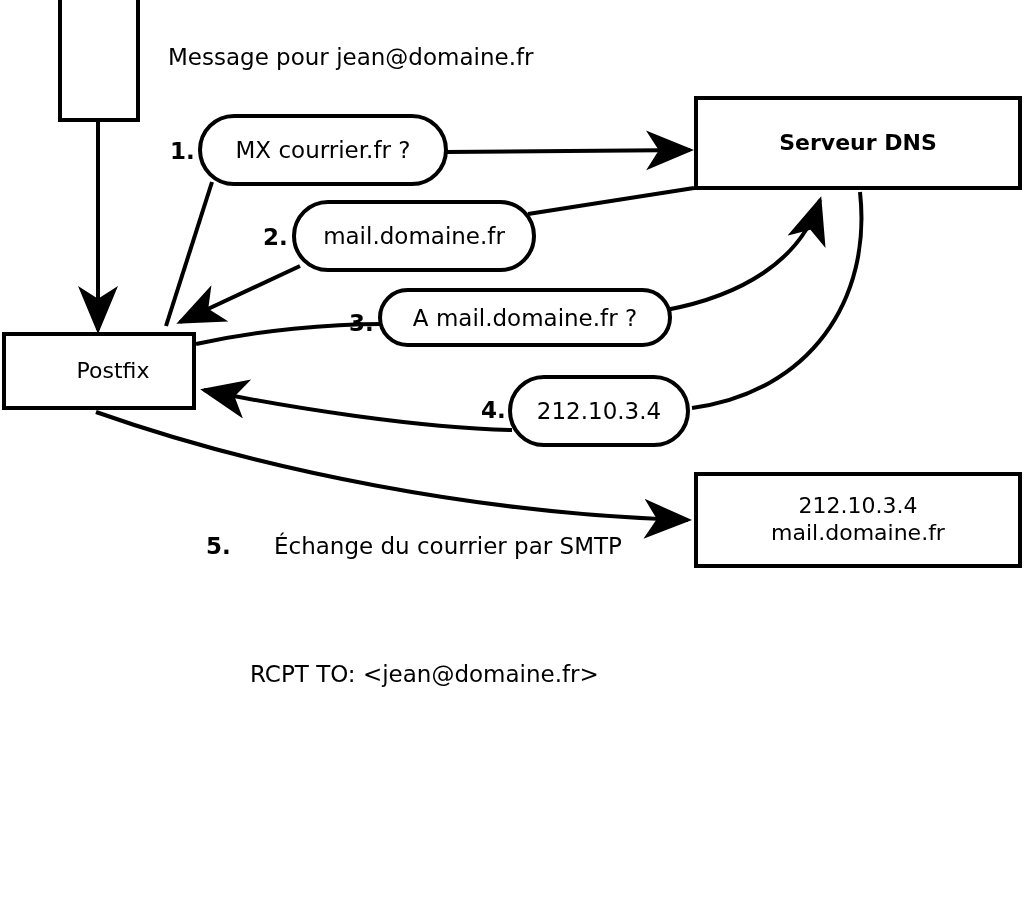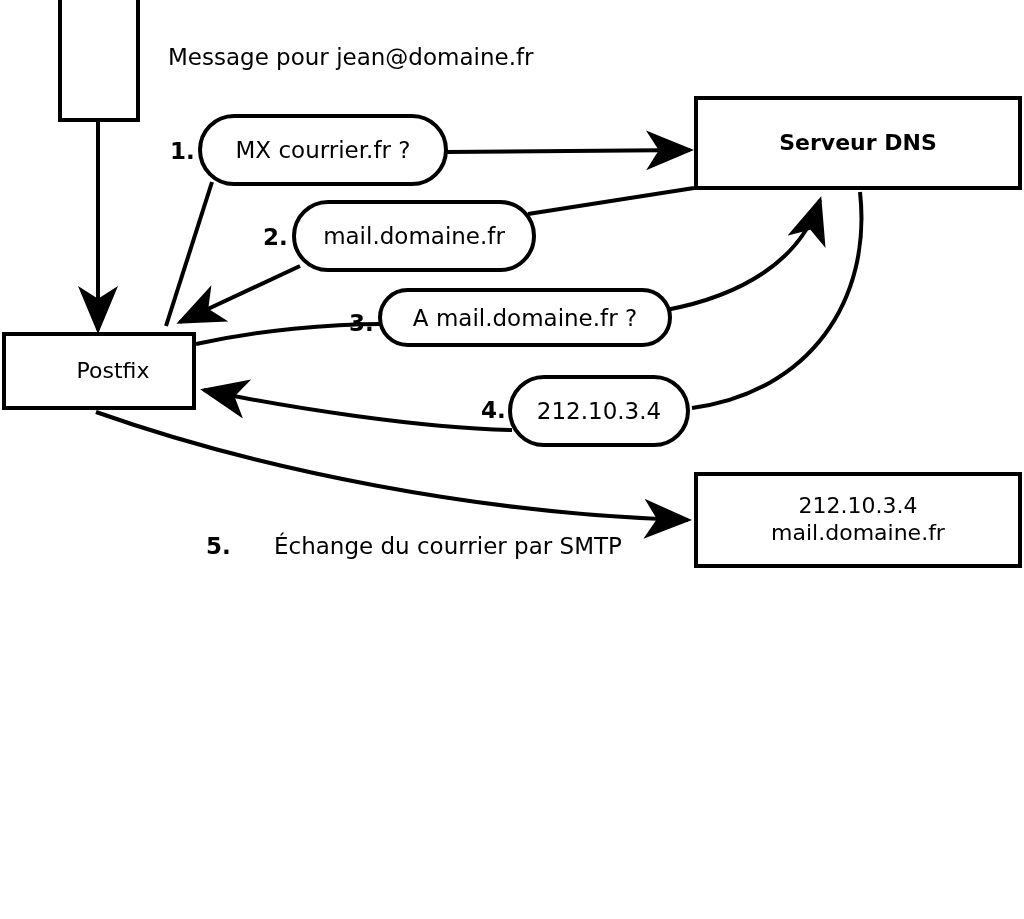--- a/index.html
+++ b/index.html
@@ -152,20 +152,21 @@
 
   <div class="step-num" style="left:481px; top:397px;">4.</div>
   <div class="bubble" style="left:508px; top:375px; width:182px; height:72px;">
     <span>212.10.3.4</span>
   </div>
 
   <div class="step-num" style="left:206px; top:533px;">5.</div>
   <div class="plain-text" style="left:250px; top:533px;margin-left:24px;">Échange du courrier par SMTP</div>
 
   <div id="smtp-transcript">
+    <div>RCPT TO: &lt;jean@domaine.fr&gt;</div>
     
     
     
     
     
     
     
   </div>
 
 </div>

